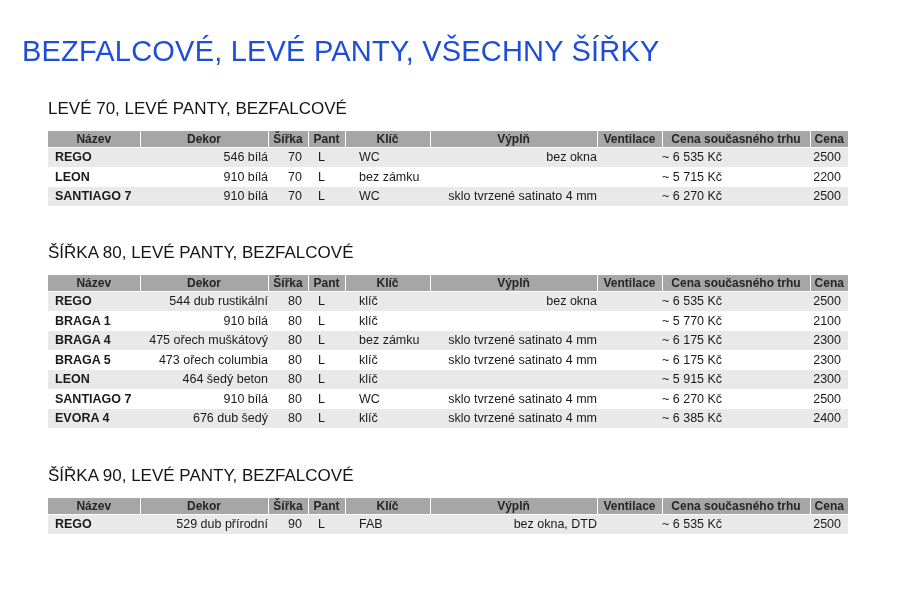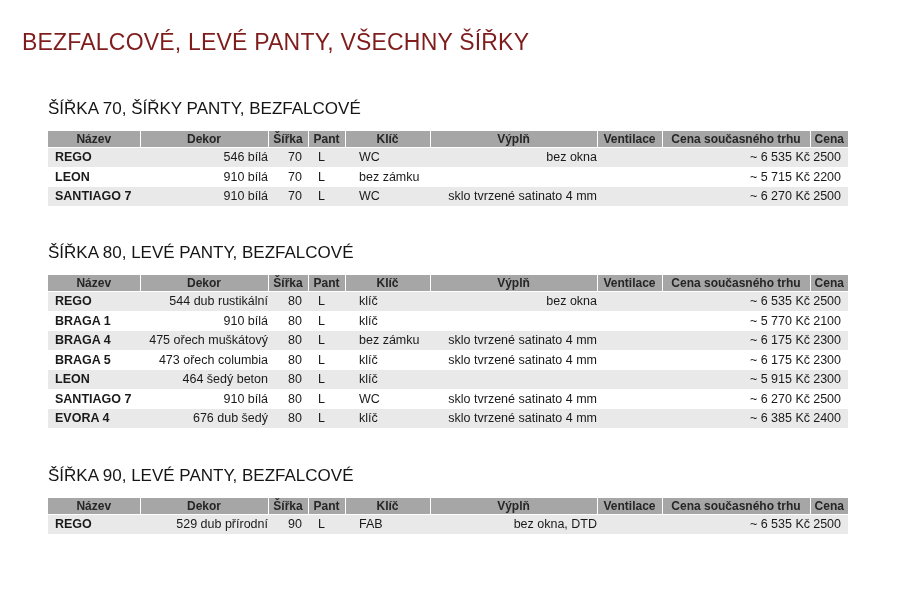--- a/index.html
+++ b/index.html
@@ -6,27 +6,27 @@
   .slide{
     position:relative;
     width:921px;height:600px;
     background:#ffffff;
     overflow:hidden;
     font-family:"Liberation Sans",sans-serif;
     color:#1a1a1a;
   }
   .page-title{
     position:absolute;
-    left:22px;top:29px;
+    left:22px;top:38px;
     margin:0;
-    font-size:23px;
+    font-size:29px;
     line-height:26px;
     font-weight:400;
     letter-spacing:.2px;
-    color:#7f1d1d;
+    color:#1d4ed8;
     white-space:nowrap;
   }
   .sections{position:absolute;left:0;top:0;width:921px;height:600px;}
   .section{position:absolute;left:48px;width:800px;}
   .section:nth-of-type(1){top:98px;}
   .section:nth-of-type(2){top:242px;}
   .section:nth-of-type(3){top:465px;}
   .section-heading{
     margin:0 0 11px 0;
     font-size:17px;
@@ -66,31 +66,31 @@
   }
   tbody tr:nth-child(odd) td{background:var(--row-odd-bg,#e9e9e9);}
   tbody tr:nth-child(even) td{background:var(--row-even-bg,#ffffff);}
   td:nth-child(1){font-weight:700;padding-left:7px;margin-top:16px;}
   td:nth-child(2){padding-left:6px;text-align:right;}
   td:nth-child(3){text-align:right;padding-right:6px;}
   td:nth-child(4){padding-left:10px;}
   td:nth-child(5){padding-left:14px;}
   td:nth-child(6){padding-left:6px;text-align:right;}
   td:nth-child(7){padding-left:6px;}
-  td:nth-child(8){text-align:right;}
+  td:nth-child(8){text-align:left;}
   td:nth-child(9){text-align:right;padding-right:7px;}
 </style>
 </head>
 <body>
 
 <div class="slide">
   <h1 class="page-title">BEZFALCOVÉ, LEVÉ PANTY, VŠECHNY ŠÍŘKY</h1>
   <div class="sections">
       <div class="section">
-        <h2 class="section-heading">ŠÍŘKA 70, ŠÍŘKY PANTY, BEZFALCOVÉ</h2>
+        <h2 class="section-heading">LEVÉ 70, LEVÉ PANTY, BEZFALCOVÉ</h2>
         <table>
           <colgroup>
             <col style="width: 92px;">
             <col style="width: 128px;">
             <col style="width: 40px;">
             <col style="width: 37px;">
             <col style="width: 85px;">
             <col style="width: 167px;">
             <col style="width: 65px;">
             <col style="width: 148px;">

